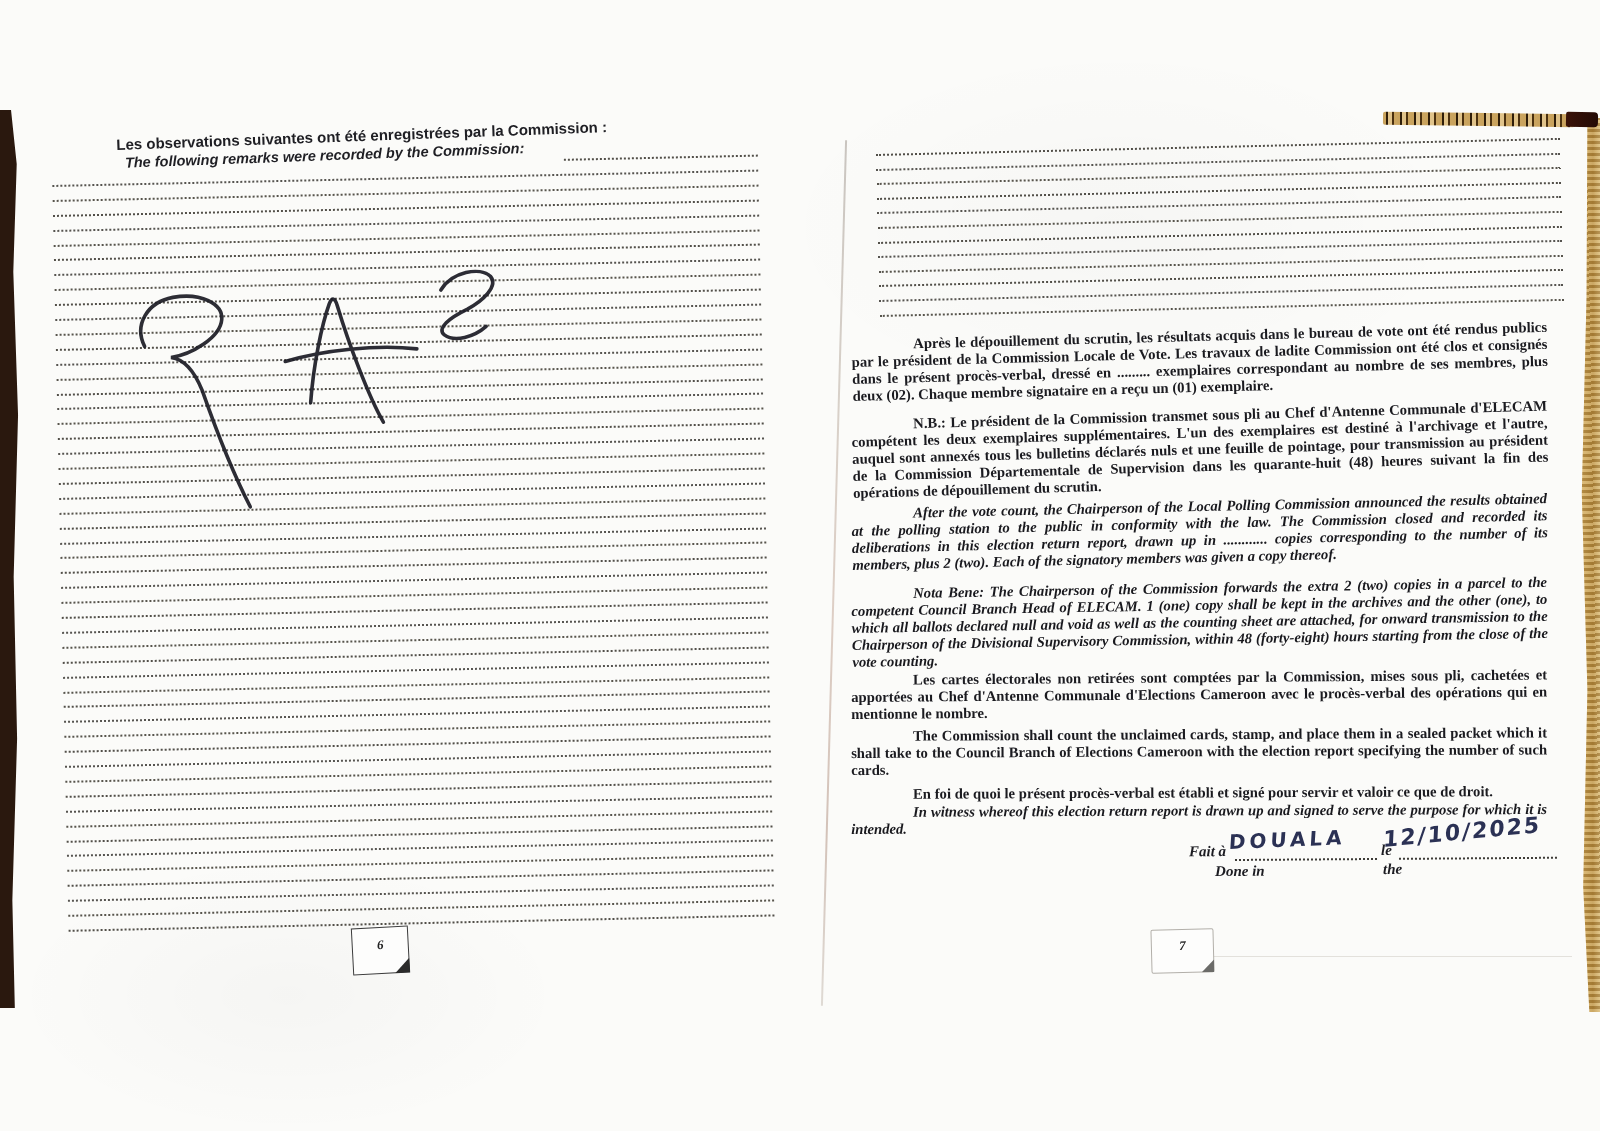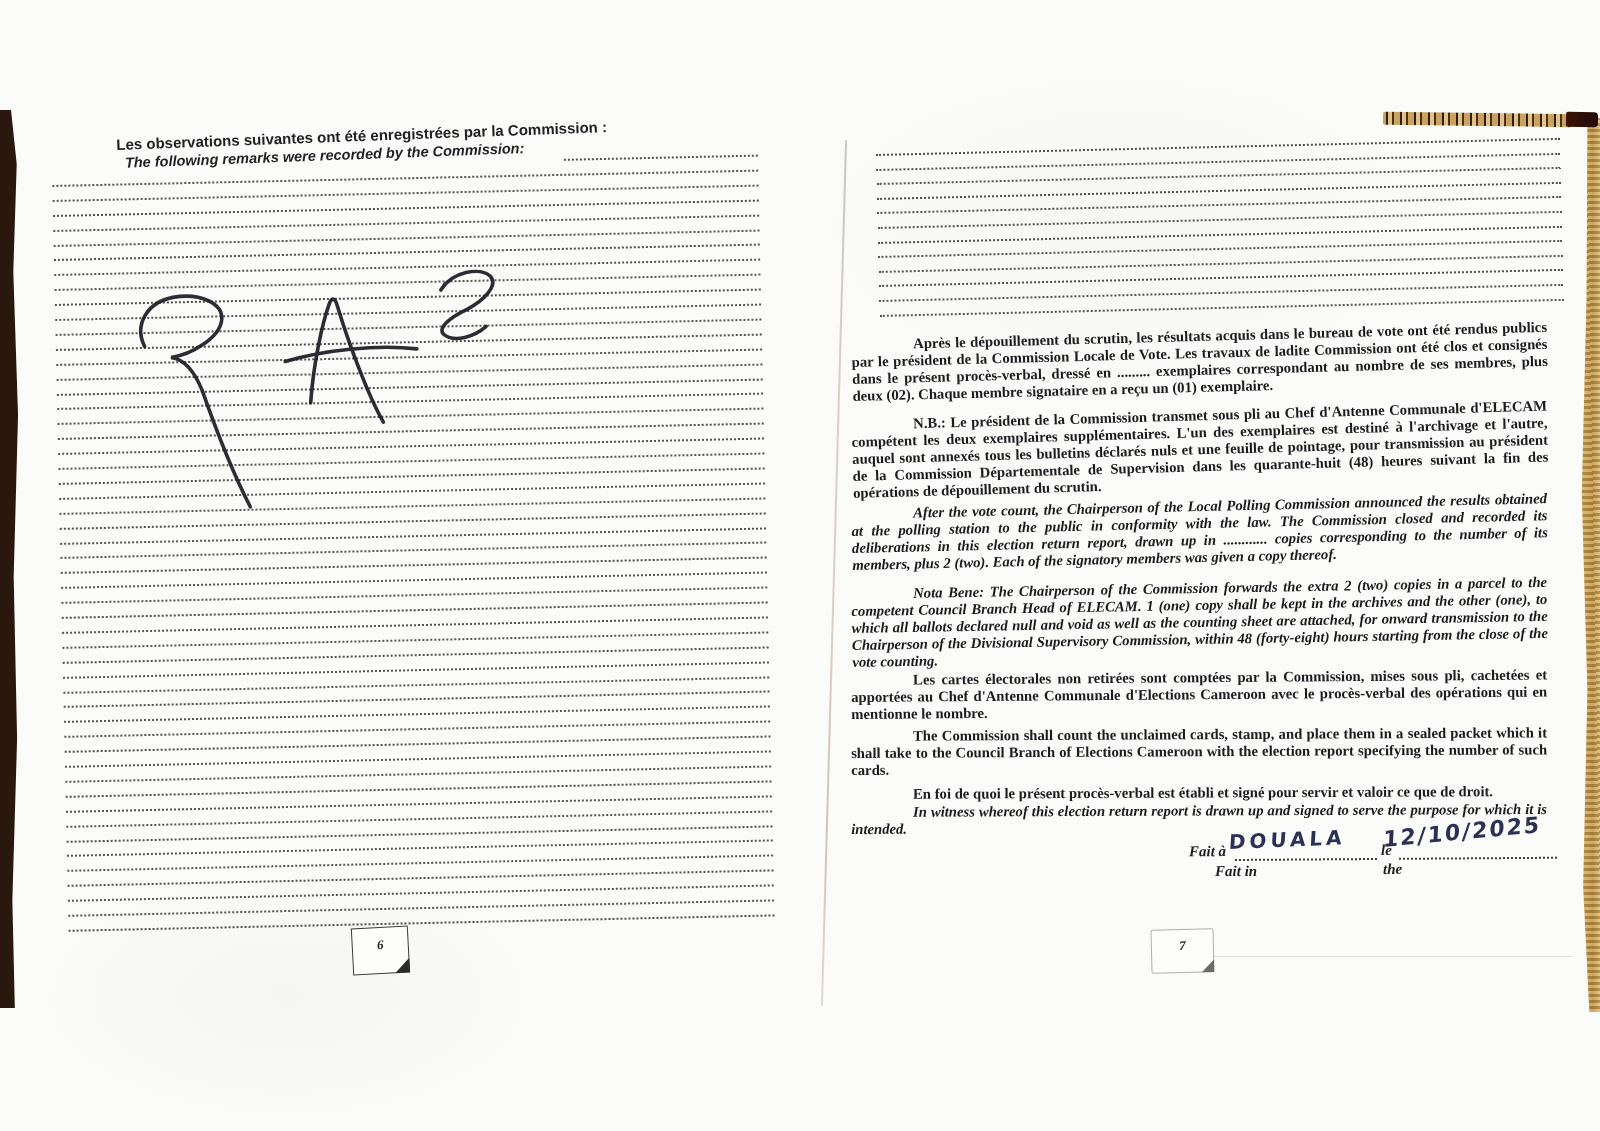--- a/index.html
+++ b/index.html
@@ -212,21 +212,21 @@
 
   <div class="para en" style="top:804px;transform:rotate(-0.25deg);">In witness whereof this election return report is drawn up and signed to serve the purpose for which it is intended.</div>
 
   <div class="dateblock">
     <span class="lbl" style="left:4px;top:14px;">Fait à</span>
     <span class="leader" style="left:50px;top:30px;width:142px;"></span>
     <span class="lbl" style="left:196px;top:14px;">le</span>
     <span class="leader" style="left:214px;top:30px;width:158px;"></span>
     <span class="hand place">DOUALA</span>
     <span class="hand date">12/10/2025</span>
-    <span class="lbl" style="left:30px;top:34px;">Fait in</span>
+    <span class="lbl" style="left:30px;top:34px;">Done in</span>
     <span class="lbl" style="left:198px;top:33px;">the</span>
   </div>
 
   <div class="pagebox p7">
     <span>7</span>
     <span class="fold"></span>
   </div>
 
 </div>
 

